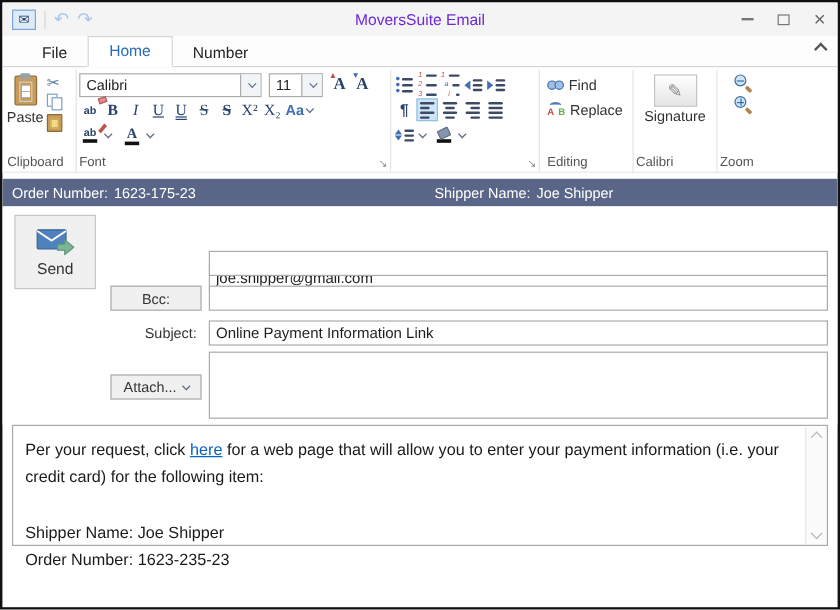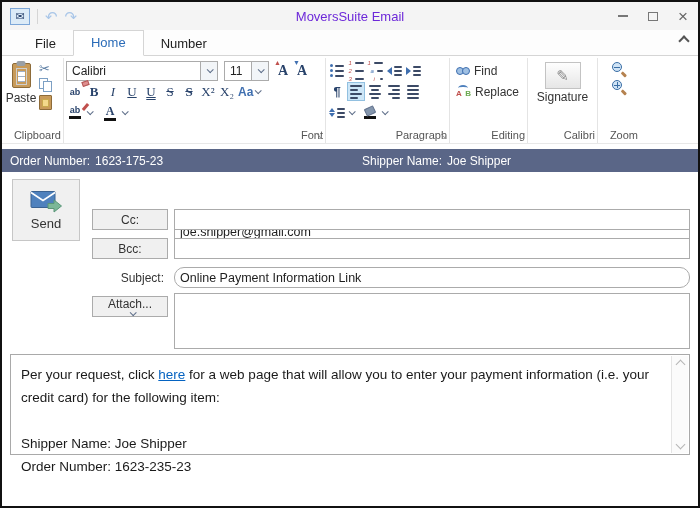--- a/index.html
+++ b/index.html
@@ -27,21 +27,21 @@
   
   .tabrow { height:26px; display:flex; align-items:flex-end; padding-left:16px;
     border-bottom:1px solid #d5d5d5; background:#fdfdfd; position:relative; }
   .tab { padding:4px 17px 5px; font-size:13px; color:#222; margin-bottom:-1px;text-align:center; }
   .tab.active { background:#fff; border:1px solid #d5d5d5; border-bottom:1px solid #fff; color:#2b6cb8; }
   .collapse-ribbon { position:absolute; right:10px; top:7px; }
   .chev-up { display:block; width:8px; height:8px; border-left:2px solid #555; border-top:2px solid #555; transform:rotate(45deg); }
   
   .ribbon { height:88px; background:#fff; display:flex; padding:2px 0 0 2px; border-bottom:1px solid #e8e8e8; }
   .rgroup { position:relative; display:flex; flex-direction:column; border-right:1px solid #e4e4e4; padding:2px 2px 0; }
-  .rg-label { margin-top:auto; text-align:right; font-size:11px; color:#555; padding:1px 0 2px; }
+  .rg-label { margin-top:auto; text-align:left; font-size:11px; color:#555; padding:1px 0 2px; }
   .launcher { position:absolute; right:2px; bottom:2px; font-size:9px; color:#8a8a8a; line-height:1; }
   .rrow { display:flex; align-items:center; gap:1px; height:21px; }
   .sbtn { min-width:18px; height:19px; display:inline-flex; align-items:center; justify-content:center;
     border:1px solid transparent; font-size:12px; color:#29436b; }
   .sbtn.sel { background:#cde6f7; border-color:#92c0e0; }
   .serif { font-family:"Liberation Serif", serif; font-size:13px; }
   .b-bold { font-weight:700; }
   .b-italic { font-style:italic; }
   .b-under { text-decoration:underline; }
   .b-dunder { text-decoration:underline double; }
@@ -130,21 +130,21 @@
   .send-btn { position:absolute; left:10px; top:7px; width:68px; height:62px; background:#f0f0f0;
     border:1px solid #c6c6c6; display:flex; flex-direction:column; align-items:center; justify-content:center; gap:3px; }
   .send-btn .slbl { font-size:13px; color:#333; }
   .fldbtn { position:absolute; left:90px; width:76px; height:21px; background:#f0f0f0; border:1px solid #ababab;
     font-size:12px; color:#333; display:flex; align-items:center; justify-content:center; }
   .sublbl { position:absolute; left:90px; width:76px; height:21px; font-size:12px; color:#333;
     display:flex; align-items:center; justify-content:flex-end; padding-right:4px; }
   .fld { position:absolute; left:172px; right:8px; height:21px; border:1px solid #ababab; background:#fff;
     font-size:12.5px; color:#1e1e1e; padding:0 5px; font-family:"Liberation Sans", sans-serif; }
   .attachbox { position:absolute; left:172px; right:8px; top:121px; height:56px; border:1px solid #ababab; background:#fff; }
-  .attach-btn { top:124px;flex-direction:column; }
+  .attach-btn { top:140px; }
   
   .mailbody { position:relative; margin:0 8px; height:101px; border:1px solid #a9a9a9; background:#fff;
     padding:8px 30px 6px 10px; font-size:13.5px; color:#1a1a1a; line-height:23px; }
   .mailbody .para { margin-bottom:23px; }
   .mailbody a { color:#0563c1; text-decoration:underline; }
   .vscroll { position:absolute; top:1px; right:1px; bottom:1px; width:17px; background:#fbfbfb; border-left:1px solid #e4e4e4;
     display:flex; flex-direction:column; justify-content:space-between; align-items:center; padding:3px 0; }
   .sc-chev { width:7px; height:7px; border-right:1.5px solid #b5b5b5; border-bottom:1.5px solid #b5b5b5; display:block; }
   .sc-up { transform:rotate(-135deg); margin-top:2px; }
   .sc-dn { transform:rotate(45deg); margin-bottom:2px; }
@@ -385,21 +385,20 @@
               </span>
           </span>
         </span>
         <i class="chev-d"></i>
         <span class="sbtn colorbtn" style="margin-left:6px">
           <span class="bucket"></span>
             <span class="bar"></span>
         </span>
         <i class="chev-d"></i>
       </div>
-      <div class="rg-label">Paragraph</div>
       <span class="launcher">↘</span>
     </div>
 
     <div class="rgroup" style="width:78px; padding-left:6px">
       <div class="ed-row">
         <span class="binoc">
             <i></i>
             <i></i>
           </span>
         <span>Find</span>
@@ -462,32 +461,31 @@
   <div class="compose">
     <div class="send-btn">
       <svg width="32" height="24" viewBox="0 0 32 24">
         <rect x="1" y="2.5" width="24" height="16" rx="1" fill="#4f81bd" stroke="#3a6292"></rect>
         <path d="M1 3.5 L13 11.5 L25 3.5" fill="none" stroke="#ffffff" stroke-width="1.6"></path>
         <path d="M18 14.5 h6 v-3.5 l7.5 6 -7.5 6 v-3.5 h-6 z" fill="#7cb797" stroke="#5a9678"></path>
       </svg>
       <span class="slbl">Send</span>
     </div>
 
-    <div class="fldbtn" style="top:37px">Cc:</div>
     <div class="fldbtn" style="top:66px">Bcc:</div>
     <div class="sublbl" style="top:95px">Subject:</div>
     <div class="fldbtn attach-btn">
       <span>Attach...</span>
       <i class="chev-d" style="margin-left:5px"></i>
     </div>
 
     <input class="fld" style="top: 8px; margin-top: 41px;" value="joe.shipper@gmail.com">
     <input class="fld" style="top: 37px;" value="">
     <input class="fld" style="top: 66px;" value="">
-    <input class="fld" style="top: 95px; border-radius: 10px;" value="Online Payment Information Link">
+    <input class="fld" style="top: 95px;" value="Online Payment Information Link">
     <div class="attachbox"></div>
   </div>
 
   <div class="mailbody">
     <div class="para">
       <span>Per your request, click </span><a href="#">here</a><span> for a web page that will allow you to enter your payment information (i.e. your credit card) for the following item:</span>
     </div>
     <div>Shipper Name: Joe Shipper</div>
     <div>Order Number: 1623-235-23</div>
     <div class="vscroll">

